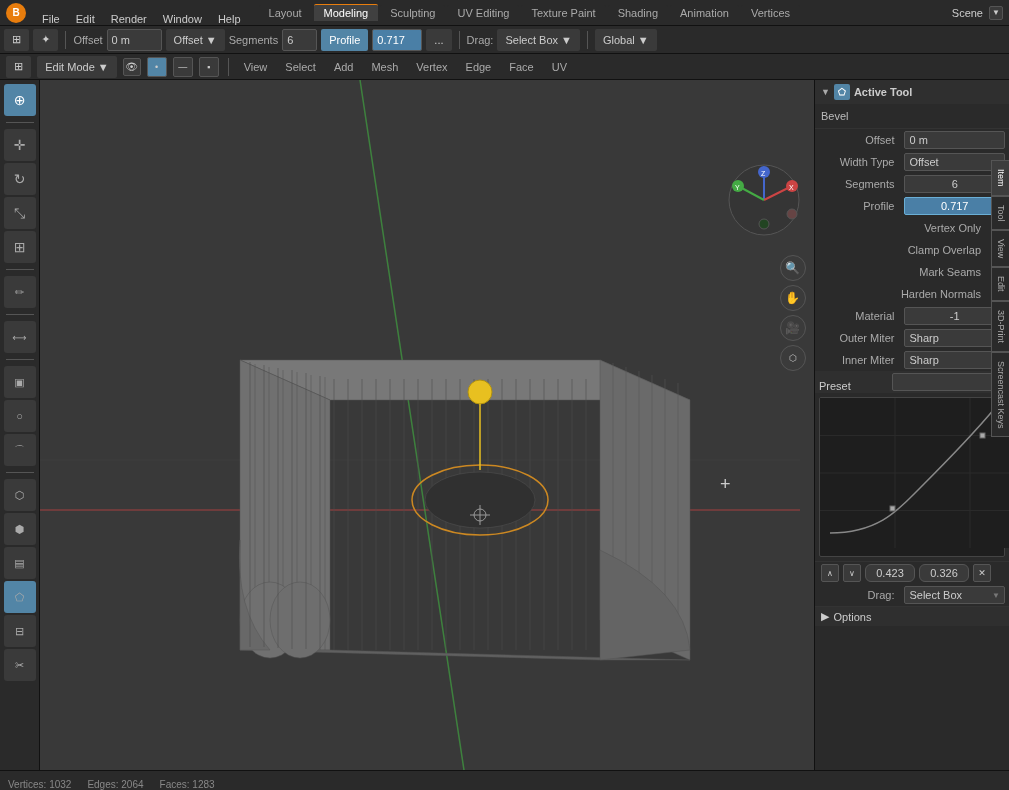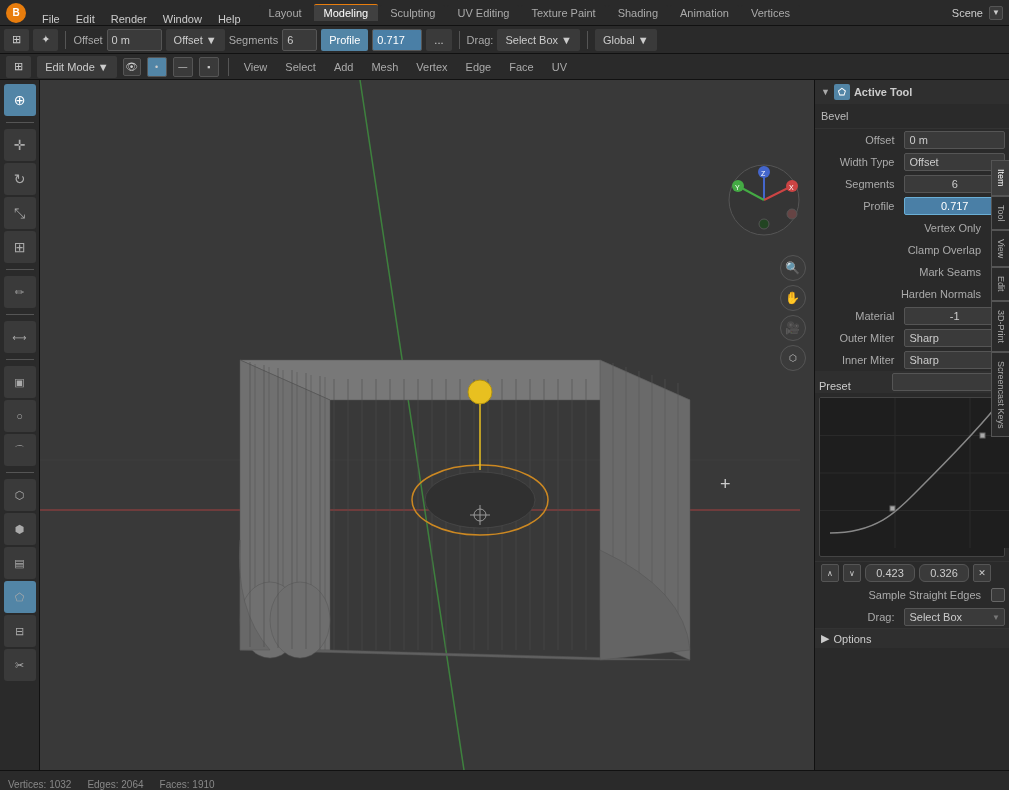--- a/index.html
+++ b/index.html
@@ -448,22 +448,22 @@
       color: #ccc;
       font-size: 11px;
       border-top: 1px solid #333;
     }
 
     
     #status-bar {
       height: 20px;
       background: #2a2a2a;
       display: flex;
-      align-items: flex-end;
-      padding: 0 8px;
+      align-items: flex-start;
+      padding: 8px 8px;
       border-top: 1px solid #111;
       position: absolute;
       bottom: 0;
       left: 0;
       right: 0;
       gap: 16px;
     }
     .status-item { color: #888; font-size: 10px; }
 
     
@@ -817,24 +817,20 @@
     </div>
 
     <div class="curve-coords">
       <div class="coord-btn" style="font-size:8px;">∧</div>
       <div class="coord-btn" style="font-size:8px;">∨</div>
       <div class="coord-input">0.423</div>
       <div class="coord-input">0.326</div>
       <div class="coord-btn">✕</div>
     </div>
 
-    <div class="prop-row">
-      <span class="prop-label">Sample Straight Edges</span>
-      <div class="prop-checkbox"></div>
-    </div>
 
 
     <div class="prop-row">
       <span class="prop-label">Drag:</span>
       <div class="prop-select">
         <span>Select Box</span>
         <span class="arrow">▼</span>
       </div>
     </div>
 
@@ -852,14 +848,14 @@
     <div class="side-tab">Edit</div>
     <div class="side-tab">3D-Print</div>
     <div class="side-tab">Screencast Keys</div>
   </div>
 
 </div>
 
 <div id="status-bar">
   <span class="status-item">Vertices: 1032</span>
   <span class="status-item">Edges: 2064</span>
-  <span class="status-item">Faces: 1910</span>
+  <span class="status-item">Faces: 1283</span>
 </div>
 
 </body></html>

